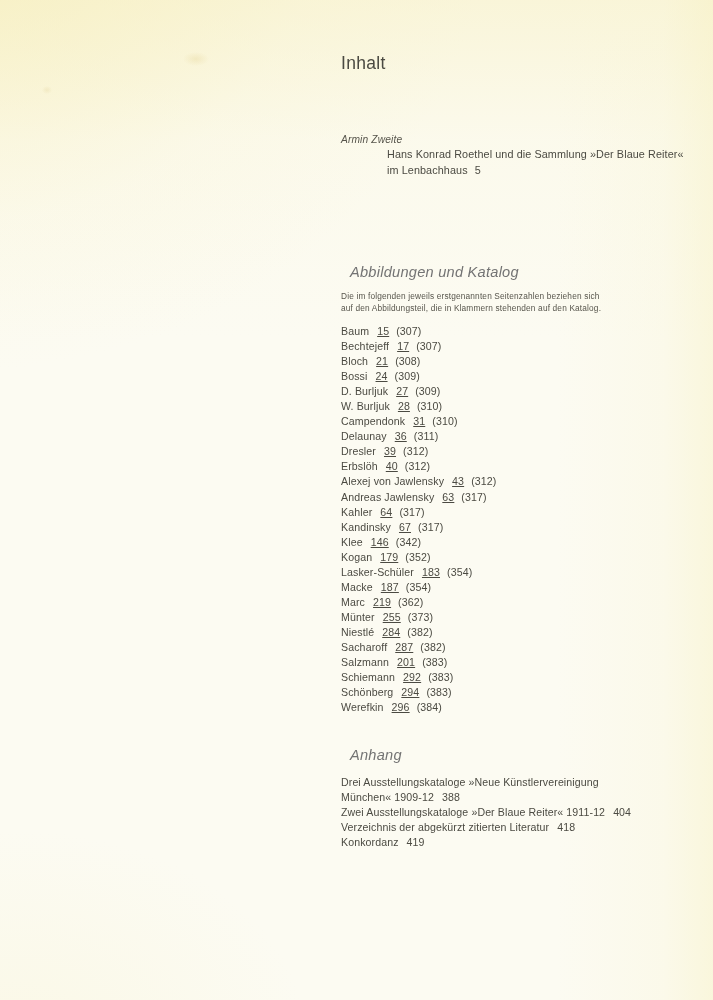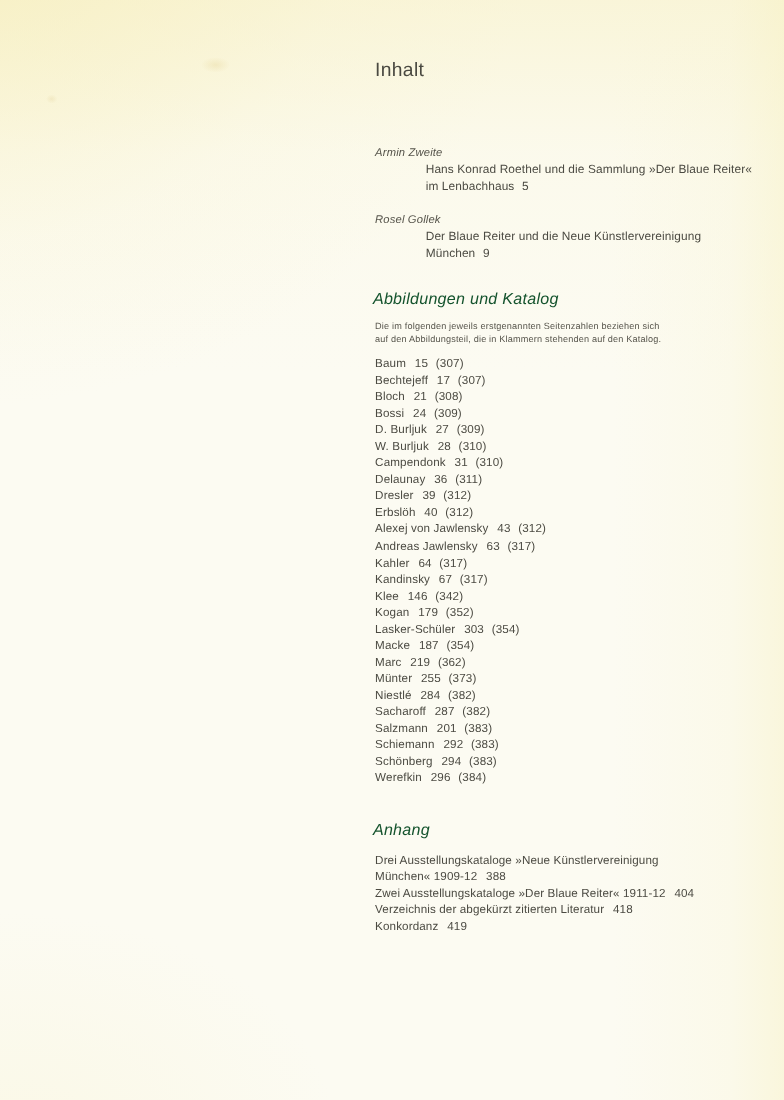--- a/index.html
+++ b/index.html
@@ -120,25 +120,25 @@
     font-size: 10.2px;
     color: #55534a;
     letter-spacing: 0.15px;
   }
   .essay .line { white-space: nowrap; margin-left: 46px; }
   .essay .pg { padding-left: 7px; }
 
   
   .section-heading {
     position: absolute;
-    left: 339px;
+    left: 350px;
     font-style: italic;
     font-size: 14.6px;
     letter-spacing: 0.25px;
-    color: #14532d;
+    color: #737373;
   }
   #heading-abbildungen { top: 264px; }
   #heading-anhang { top: 747px; }
 
   
   #catalog-note {
     position: absolute;
     left: 341px;
     top: 291px;
     font-size: 8.3px;
@@ -152,21 +152,21 @@
   #artist-list {
     position: absolute;
     left: 341px;
     top: 324px;
     font-size: 10.6px;
     line-height: 15.05px;
     letter-spacing: 0.12px;
   }
   .artist-row { white-space: nowrap; }
   .artist-row .nm { }
-  .artist-row .p1 { padding-left: 8px; }
+  .artist-row .p1 { padding-left: 8px; text-decoration: underline; }
   .artist-row .p2 { padding-left: 7px; }
 
   
   #anhang-list {
     position: absolute;
     left: 341px;
     top: 775px;
     font-size: 10.6px;
     line-height: 15.1px;
     letter-spacing: 0.1px;
@@ -189,25 +189,20 @@
 <div id="content">
 
   <div id="page-title" class="txt">Inhalt</div>
 
   <div class="essay txt" id="essay-1">
     <div class="author">Armin Zweite</div>
     <div class="line">Hans Konrad Roethel und die Sammlung »Der Blaue Reiter«</div>
     <div class="line"><span>im Lenbachhaus</span><span class="pg">5</span></div>
   </div>
 
-  <div class="essay txt" id="essay-2">
-    <div class="author">Rosel Gollek</div>
-    <div class="line">Der Blaue Reiter und die Neue Künstlervereinigung</div>
-    <div class="line"><span>München</span><span class="pg">9</span></div>
-  </div>
 
   <div class="section-heading" id="heading-abbildungen">Abbildungen und Katalog</div>
 
   <div id="catalog-note">
     <div>Die im folgenden jeweils erstgenannten Seitenzahlen beziehen sich</div>
     <div>auf den Abbildungsteil, die in Klammern stehenden auf den Katalog.</div>
   </div>
 
   <div id="artist-list" class="txt">
       <div class="artist-row"><span class="nm">Baum</span><span class="p1">15</span><span class="p2">(307)</span></div>
@@ -219,21 +214,21 @@
       <div class="artist-row"><span class="nm">Campendonk</span><span class="p1">31</span><span class="p2">(310)</span></div>
       <div class="artist-row"><span class="nm">Delaunay</span><span class="p1">36</span><span class="p2">(311)</span></div>
       <div class="artist-row"><span class="nm">Dresler</span><span class="p1">39</span><span class="p2">(312)</span></div>
       <div class="artist-row"><span class="nm">Erbslöh</span><span class="p1">40</span><span class="p2">(312)</span></div>
       <div class="artist-row"><span class="nm">Alexej von Jawlensky</span><span class="p1">43</span><span class="p2">(312)</span></div>
       <div class="artist-row"><span class="nm">Andreas Jawlensky</span><span class="p1">63</span><span class="p2">(317)</span></div>
       <div class="artist-row"><span class="nm">Kahler</span><span class="p1">64</span><span class="p2">(317)</span></div>
       <div class="artist-row"><span class="nm">Kandinsky</span><span class="p1">67</span><span class="p2">(317)</span></div>
       <div class="artist-row"><span class="nm">Klee</span><span class="p1">146</span><span class="p2">(342)</span></div>
       <div class="artist-row"><span class="nm">Kogan</span><span class="p1">179</span><span class="p2">(352)</span></div>
-      <div class="artist-row"><span class="nm">Lasker-Schüler</span><span class="p1">303</span><span class="p2">(354)</span></div>
+      <div class="artist-row"><span class="nm">Lasker-Schüler</span><span class="p1">183</span><span class="p2">(354)</span></div>
       <div class="artist-row"><span class="nm">Macke</span><span class="p1">187</span><span class="p2">(354)</span></div>
       <div class="artist-row"><span class="nm">Marc</span><span class="p1">219</span><span class="p2">(362)</span></div>
       <div class="artist-row"><span class="nm">Münter</span><span class="p1">255</span><span class="p2">(373)</span></div>
       <div class="artist-row"><span class="nm">Niestlé</span><span class="p1">284</span><span class="p2">(382)</span></div>
       <div class="artist-row"><span class="nm">Sacharoff</span><span class="p1">287</span><span class="p2">(382)</span></div>
       <div class="artist-row"><span class="nm">Salzmann</span><span class="p1">201</span><span class="p2">(383)</span></div>
       <div class="artist-row"><span class="nm">Schiemann</span><span class="p1">292</span><span class="p2">(383)</span></div>
       <div class="artist-row"><span class="nm">Schönberg</span><span class="p1">294</span><span class="p2">(383)</span></div>
       <div class="artist-row"><span class="nm">Werefkin</span><span class="p1">296</span><span class="p2">(384)</span></div>
     </div>

